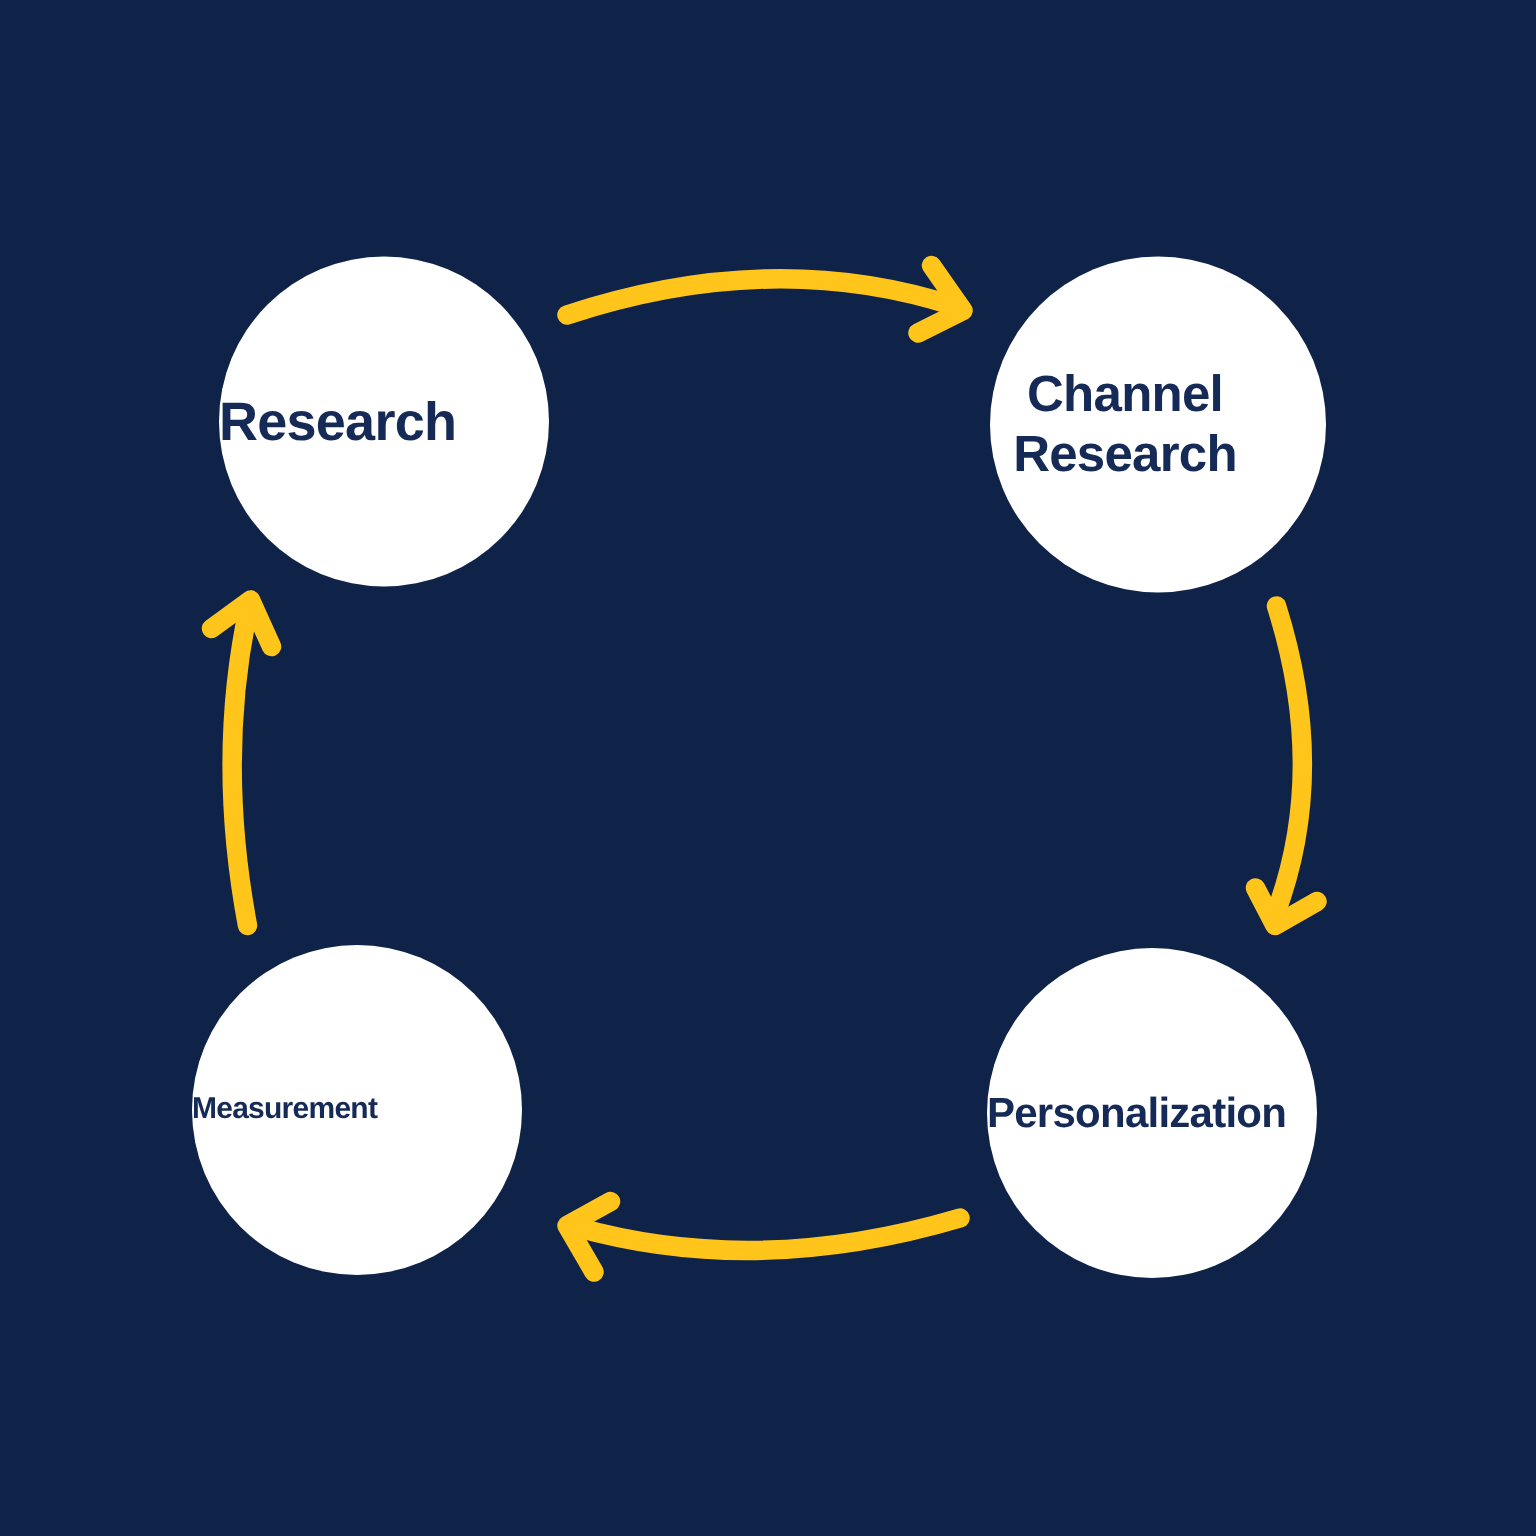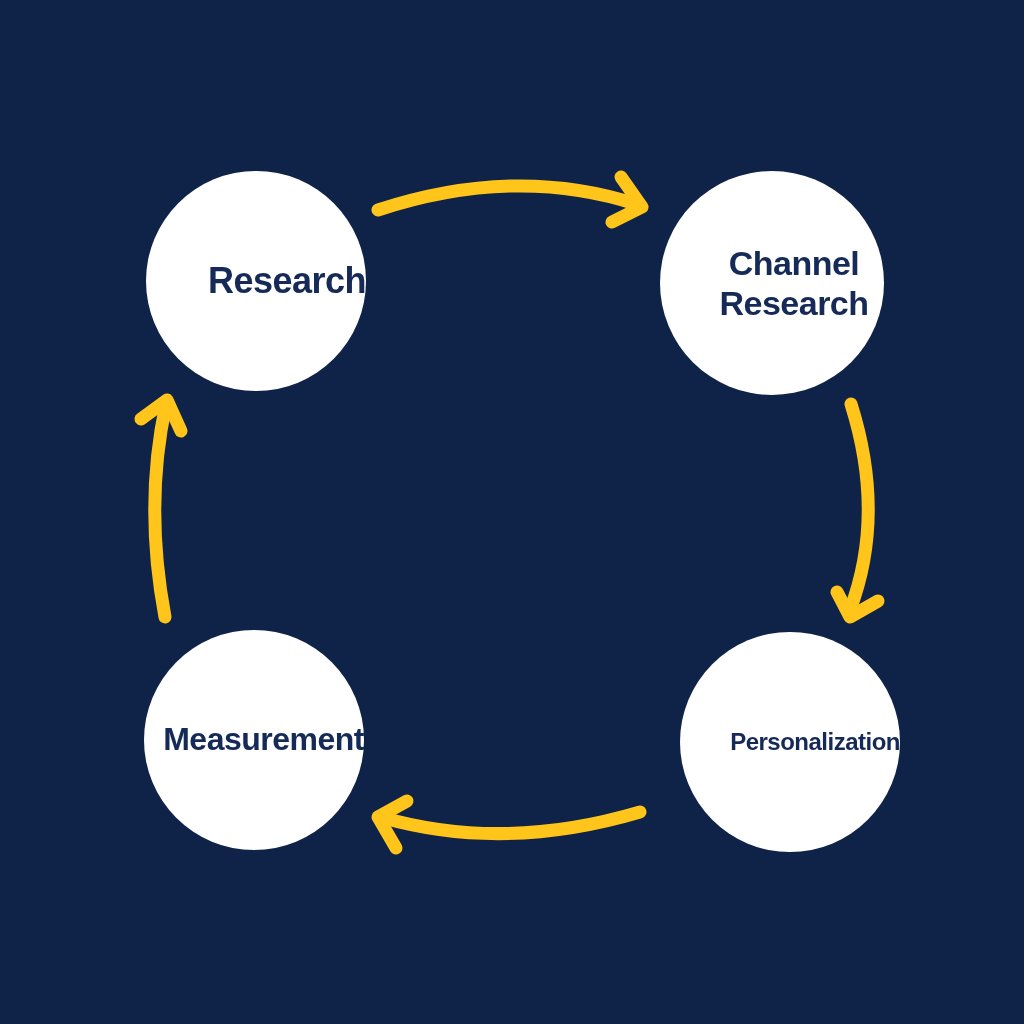--- a/index.html
+++ b/index.html
@@ -30,34 +30,34 @@
     stroke-linejoin: round;
   }
   .node {
     position: absolute;
     width: 220px;
     height: 220px;
     border-radius: 50%;
     background: #FFFFFF;
     display: flex;
     align-items: center;
-    justify-content: flex-end;
+    justify-content: flex-start;
     text-align: center;
     color: #152A56;
     font-weight: bold;
   }
   .node .label {
     display: block;
     line-height: 1.18;
     letter-spacing: -0.5px;
   }
   .node-research        { left: 146px; top: 171px; font-size: 36px; }
   .node-channel         { left: 660px; top: 171px; font-size: 34px; width: 224px; height: 224px; }
-  .node-measurement     { left: 144px; top: 630px; font-size: 32px; white-space: nowrap; }
-  .node-personalization { left: 680px; top: 632px; font-size: 24px; white-space: nowrap; letter-spacing: -0.3px; }
+  .node-measurement     { left: 128px; top: 630px; font-size: 20px; white-space: nowrap; }
+  .node-personalization { left: 658px; top: 632px; font-size: 28px; white-space: nowrap; letter-spacing: -0.3px; }
   .node-channel .label  { max-width: 180px; }
 </style>
 </head>
 <body>
 
 <div class="stage">
 
   <svg class="arrow-layer" viewBox="0 0 1024 1024" aria-hidden="true">
 
     <g>

